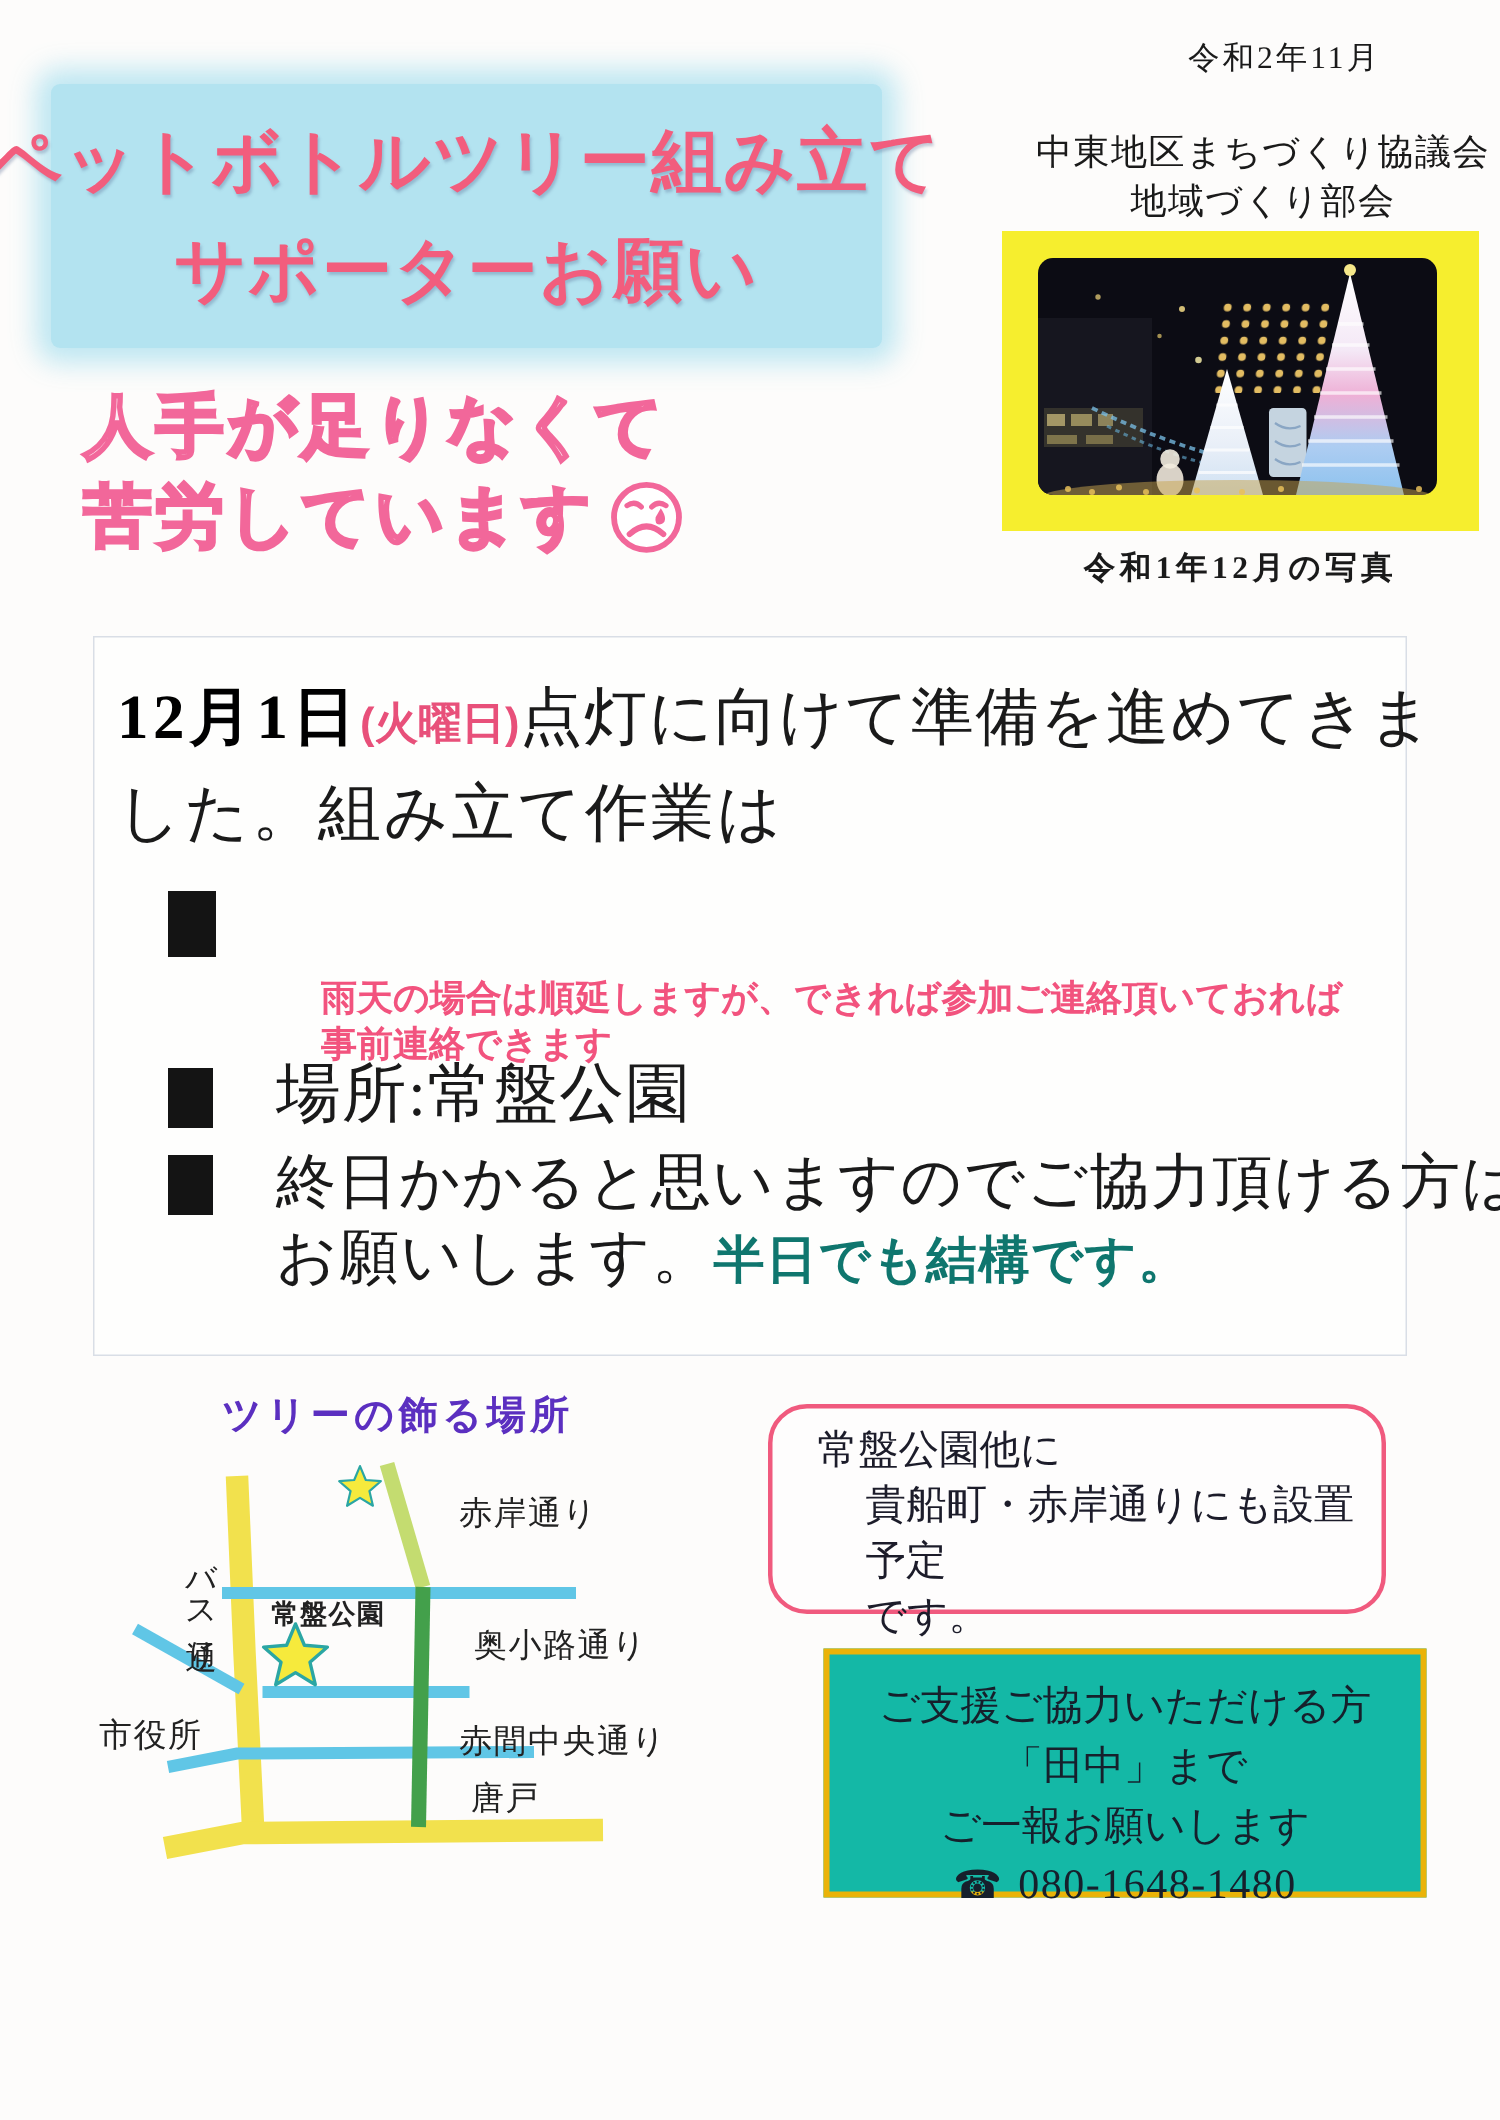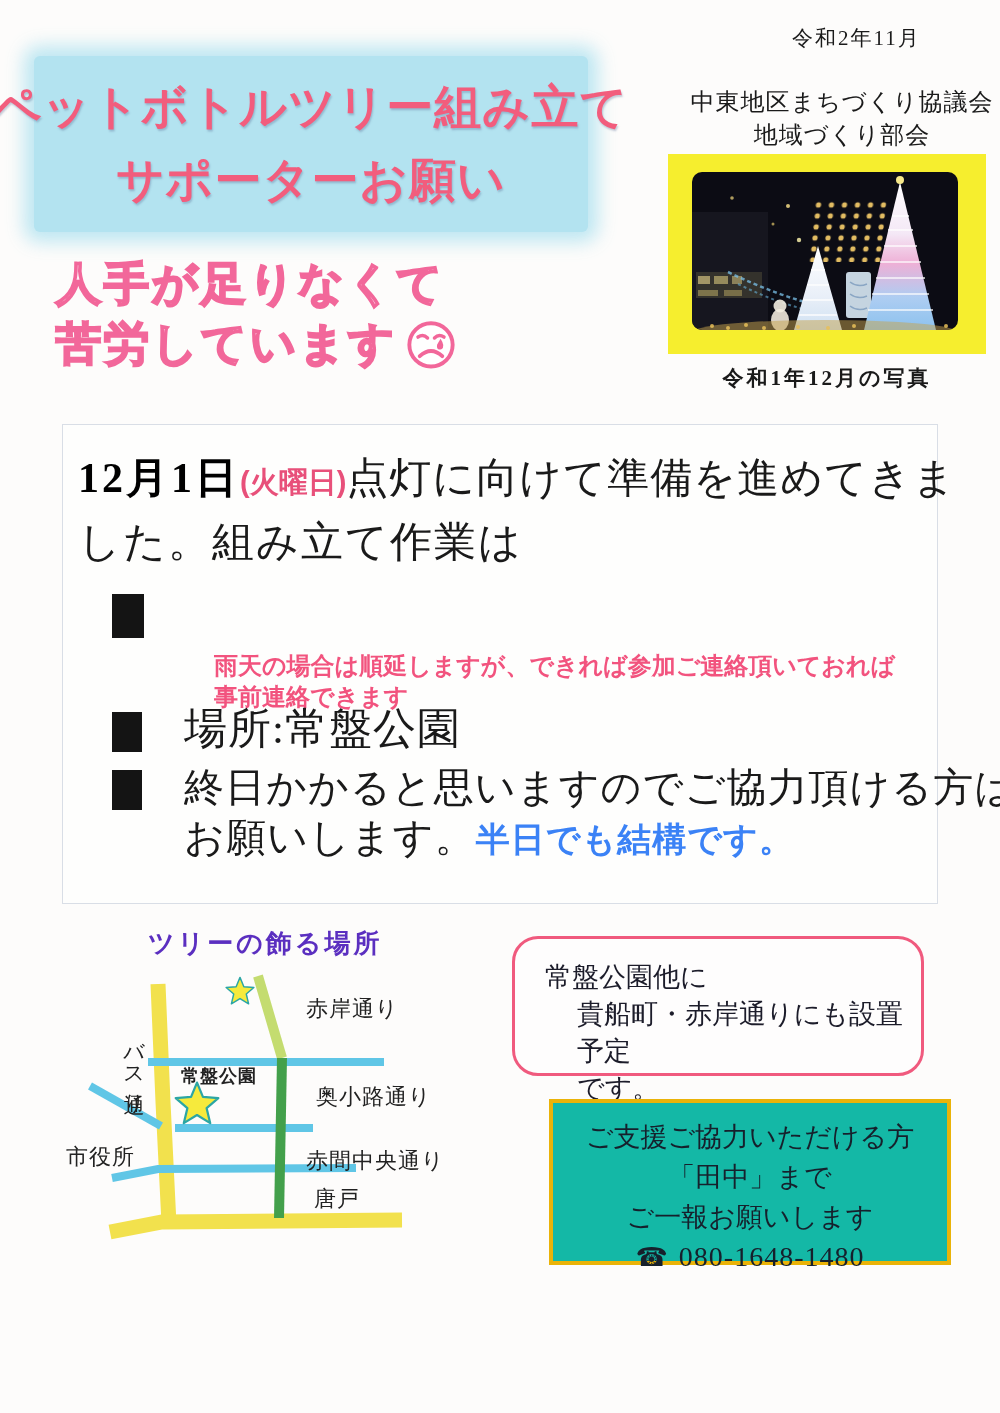--- a/index.html
+++ b/index.html
@@ -39,38 +39,38 @@
   .sq1{left:112px;top:594px;width:32px;height:44px;}
   .sq2{left:112px;top:712px;width:30px;height:40px;}
   .sq3{left:112px;top:770px;width:30px;height:40px;}
   .green-line{left:188px;top:588px;font-family:"Liberation Sans","DejaVu Sans",sans-serif;font-weight:bold;
           font-size:43px;color:#4fae57;white-space:nowrap;}
   .note-pink{left:214px;top:650px;font-family:"Liberation Sans","DejaVu Sans",sans-serif;font-weight:bold;
           font-size:24px;line-height:31px;color:#f2537e;white-space:nowrap;}
   .place-line{left:184px;top:700px;font-size:43px;letter-spacing:1px;white-space:nowrap;}
   .allday-1{left:184px;top:760px;font-size:40px;letter-spacing:1px;white-space:nowrap;}
   .allday-2{left:184px;top:810px;font-size:40px;letter-spacing:1px;white-space:nowrap;}
-  .halfday{font-family:"Liberation Sans","DejaVu Sans",sans-serif;font-weight:bold;font-size:34px;color:#3b82f6;}
+  .halfday{font-family:"Liberation Sans","DejaVu Sans",sans-serif;font-weight:bold;font-size:34px;color:#0f766e;}
 
   
   .map-title{left:148px;top:926px;font-family:"Liberation Sans","DejaVu Sans",sans-serif;font-weight:bold;
           font-size:26px;color:#5b2fc0;letter-spacing:3px;}
   .map-svg{left:40px;top:952px;}
   .map-label{font-size:22px;letter-spacing:1px;color:#222;white-space:nowrap;}
   .lbl-akagishi{left:306px;top:994px;}
   .lbl-bus{left:120px;top:1028px;writing-mode:vertical-rl;text-orientation:upright;font-size:21px;}
   .lbl-park{left:181px;top:1064px;font-family:"Liberation Sans","DejaVu Sans",sans-serif;font-weight:bold;font-size:18px;}
   .lbl-okushoji{left:316px;top:1082px;}
   .lbl-cityhall{left:66px;top:1142px;}
   .lbl-akama{left:306px;top:1146px;}
   .lbl-karato{left:314px;top:1184px;}
 
   
   .pink-box{left:512px;top:936px;width:412px;height:140px;border:3.5px solid #f05a7e;border-radius:26px;
-          padding-top:20px;box-sizing:border-box;font-size:27px;line-height:37px;color:#1c1c2a;background:#fefdfd;}
+          padding-top:9px;box-sizing:border-box;font-size:27px;line-height:37px;color:#1c1c2a;background:#fefdfd;}
   .pink-box .l1{padding-left:30px;}
   .pink-box .l2,.pink-box .l3{padding-left:62px;}
 
   
   .blue-box{left:549px;top:1099px;width:402px;height:166px;border:4px solid #eab308;box-sizing:border-box;
           padding-top:14px;text-align:center;font-size:27px;line-height:40px;color:#16202c;background:#14b8a6;}
   .phone-line{font-size:28px;letter-spacing:1px;}
   .phone-icon{font-family:"DejaVu Sans",sans-serif;font-size:26px;margin-right:10px;}
 </style>
 </head>

